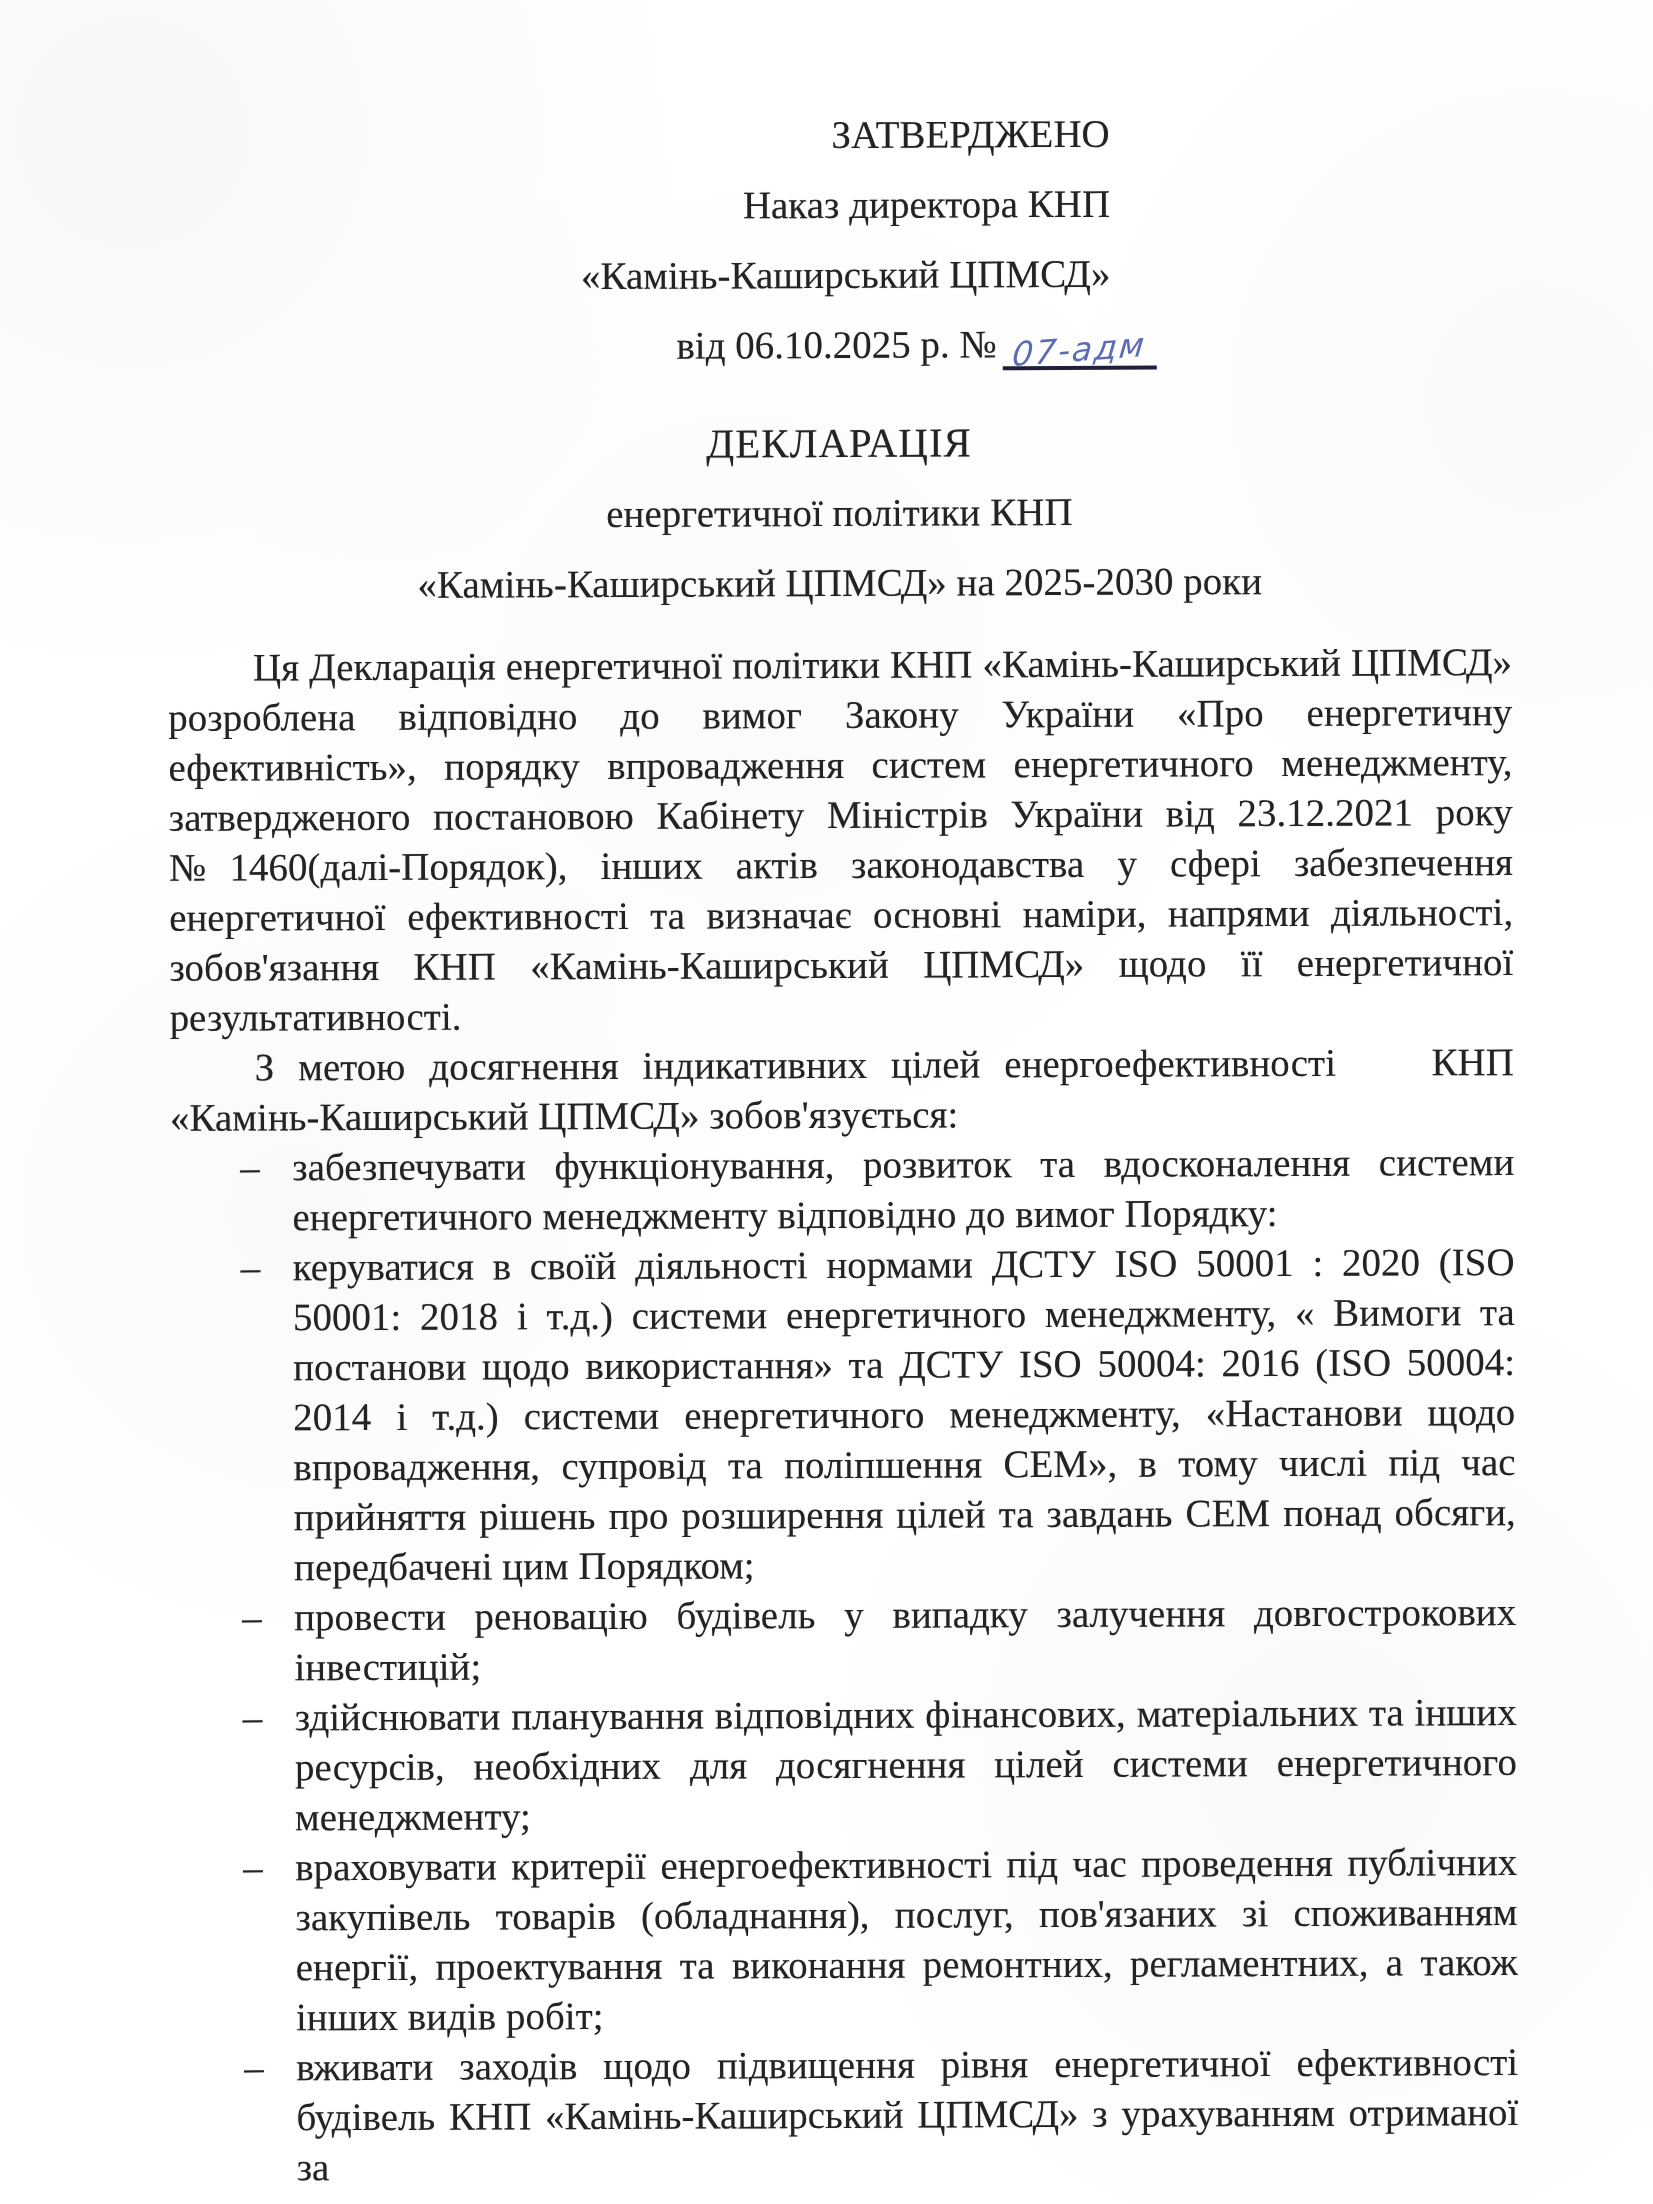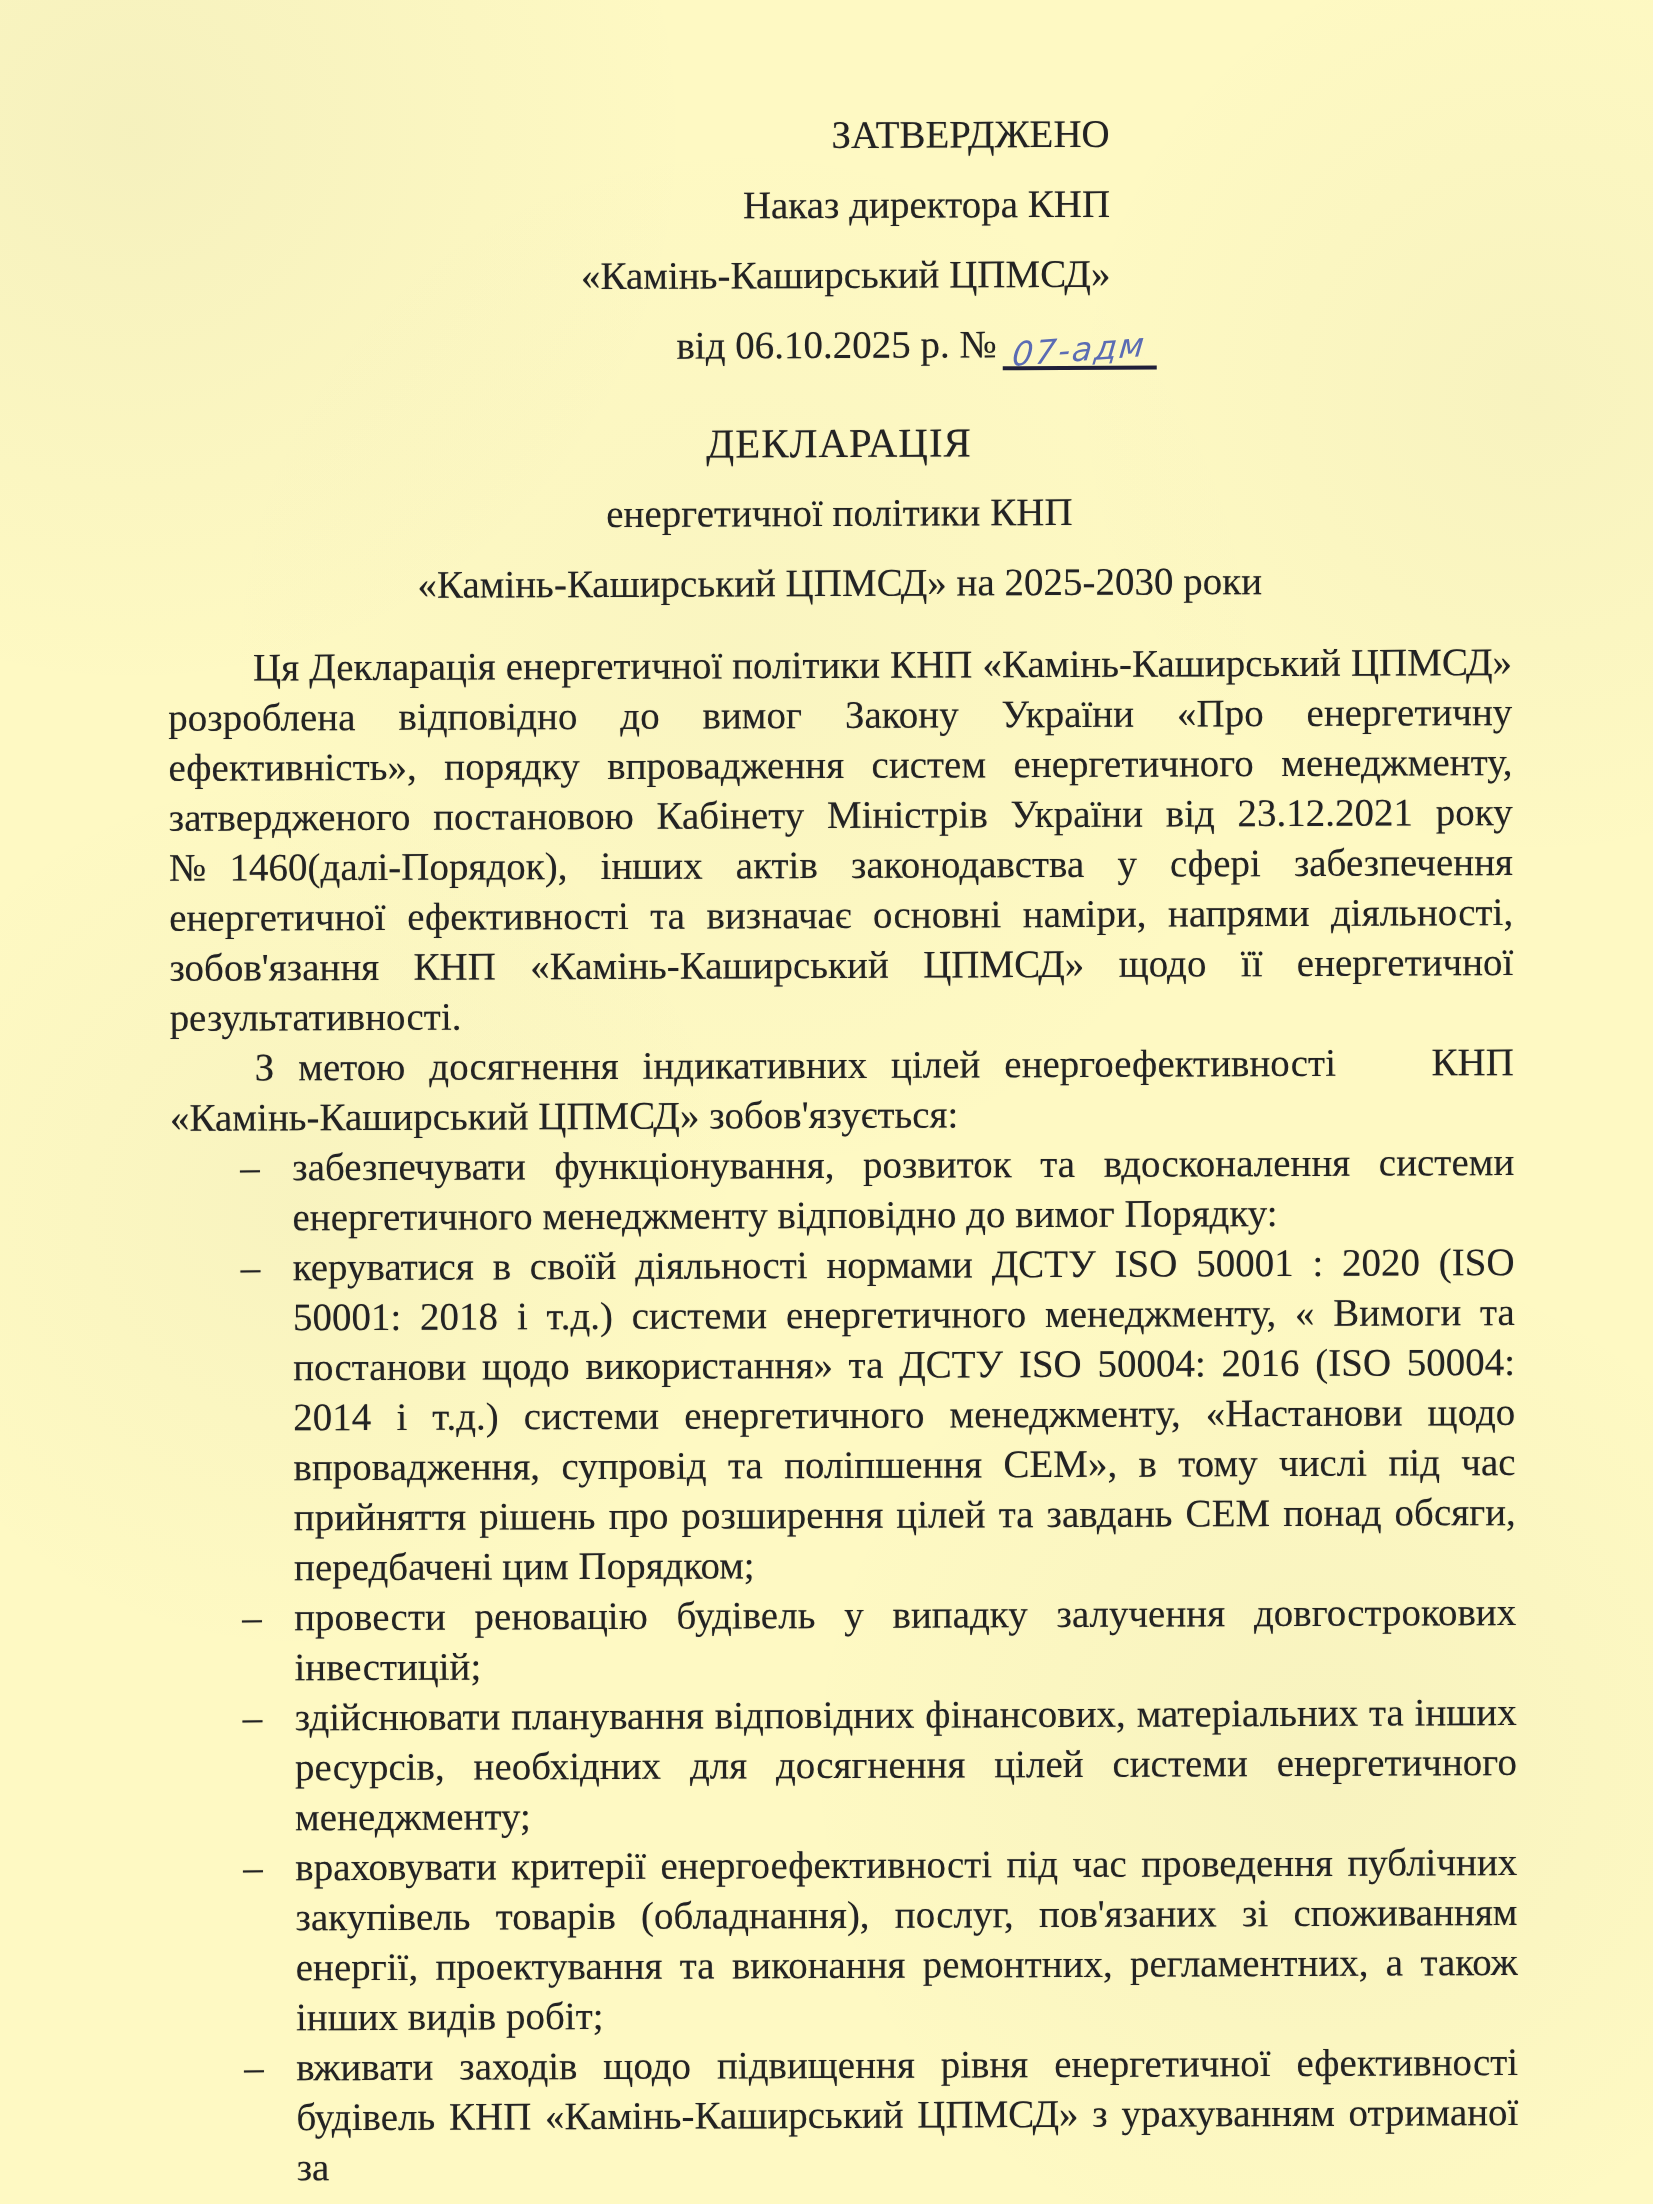--- a/index.html
+++ b/index.html
@@ -2,21 +2,21 @@
 <html lang="uk"><head>
 <meta charset="utf-8">
 <title>Декларація енергетичної політики</title>
 <style>
   html, body { margin: 0; padding: 0; background: #d9d9d6; }
   .page {
     position: relative;
     width: 1653px;
     height: 2204px;
     margin: 0 auto;
-    background: #fef9c3;
+    background: #ffffff;
     overflow: hidden;
     color: #232323;
     font-family: "Liberation Serif", "DejaVu Serif", serif;
     font-size: 39px;
     line-height: 50px;
   }
   
   .page::before {
     content: "";
     position: absolute; inset: 0;

